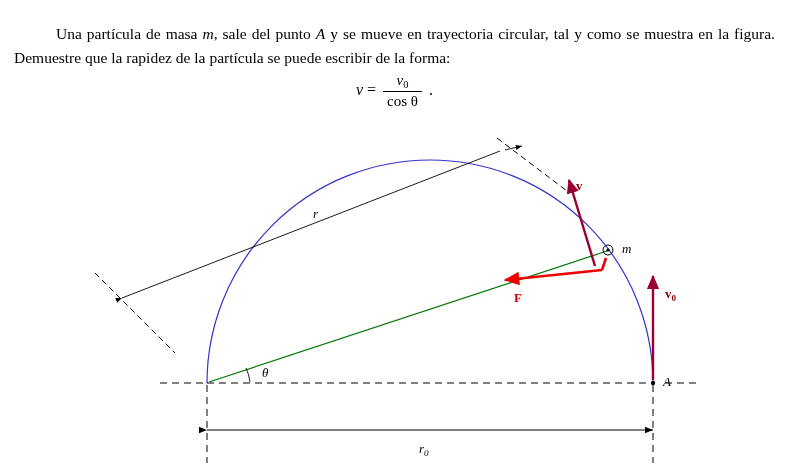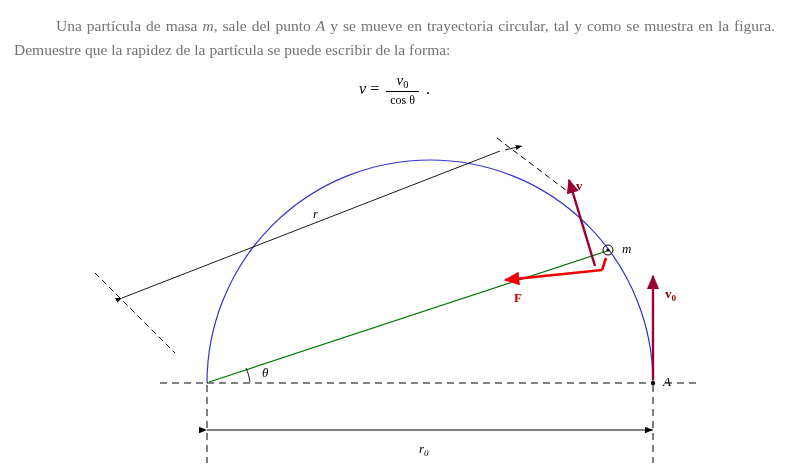--- a/index.html
+++ b/index.html
@@ -12,27 +12,27 @@
     width: 789px;
     height: 471px;
     background: #ffffff;
     font-family: "Liberation Serif", serif;
     color: #000000;
     overflow: hidden;
   }
   .problem-text {
     position: absolute;
     left: 14px;
-    top: 14px;
+    top: 22px;
     width: 761px;
     font-size: 15.5px;
     line-height: 1.55;
     text-align: justify;
     text-indent: 42px;
-    color: #737373;
+    color: #000000;
   }
   .mi { font-style: italic; font-family: "Liberation Serif", serif; }
   .formula {
     position: absolute;
     left: 0;
     top: 72px;
     width: 789px;
     text-align: center;
     font-size: 16px;
   }
@@ -44,21 +44,21 @@
   }
   .frac .num {
     display: block;
     padding: 0 4px 1px 4px;
     border-bottom: 1px solid #000;
     font-size: 15px;
   }
   .frac .den {
     display: block;
     padding: 1px 4px 0 4px;
-    font-size: 12px;
+    font-size: 15px;
   }
   .sub { font-size: 0.7em; vertical-align: -0.3em; }
   .figure {
     position: absolute;
     left: 0;
     top: 118px;
     width: 789px;
     height: 353px;
   }
   .fig-label {

